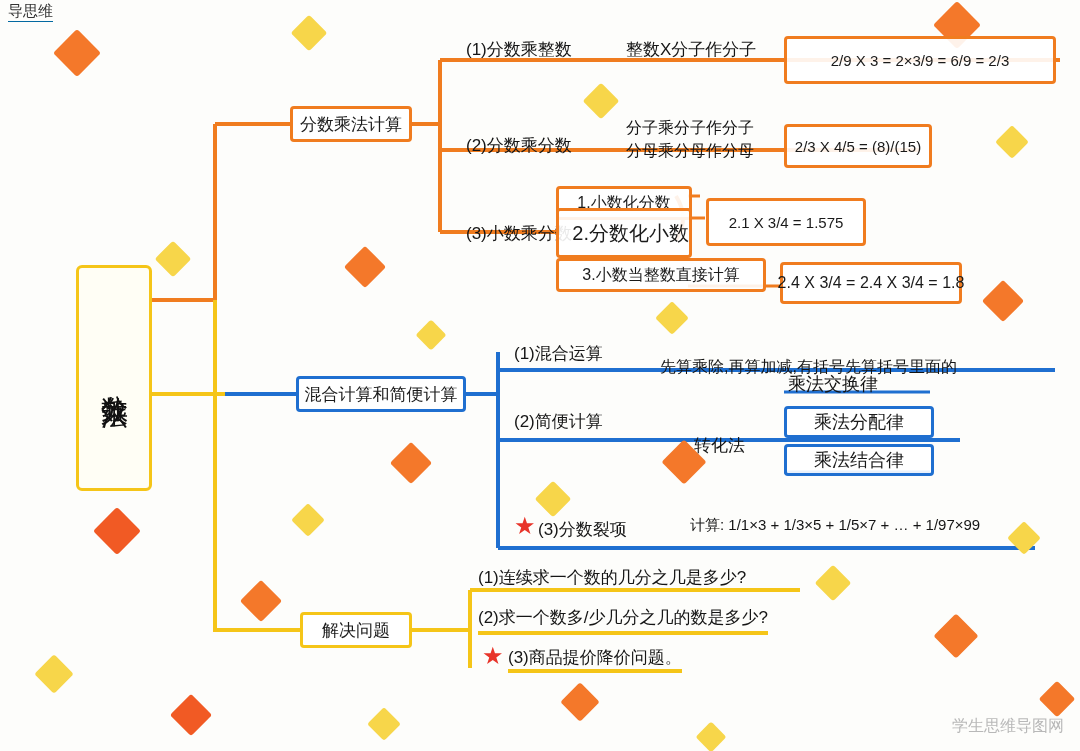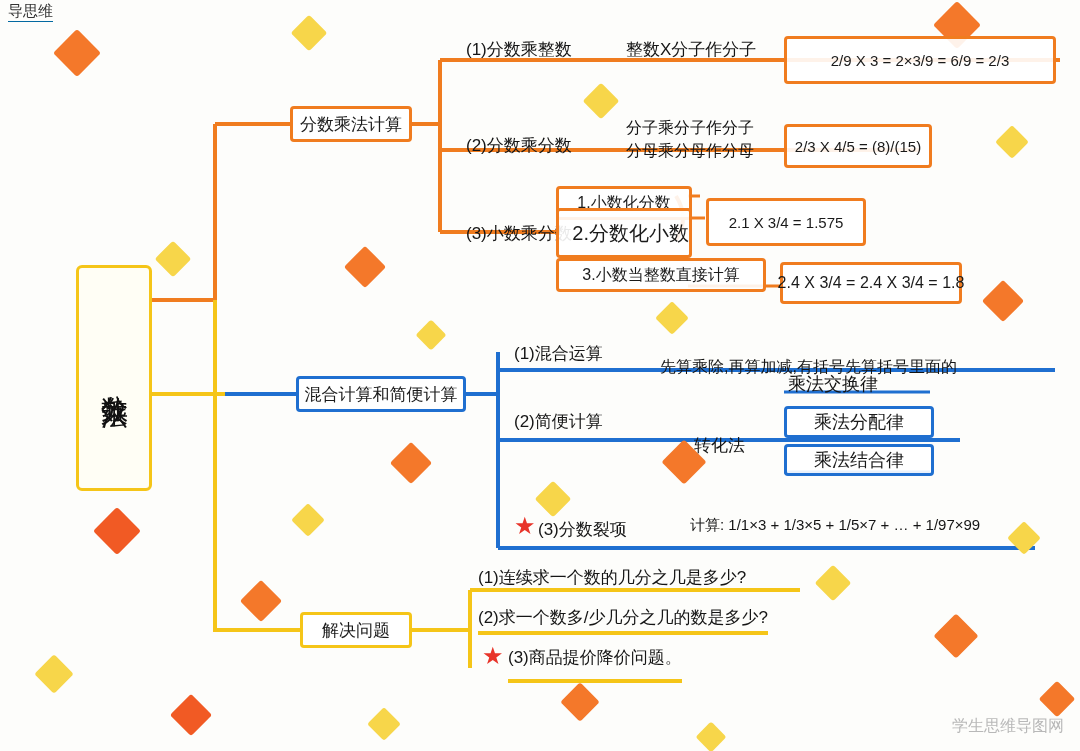--- a/index.html
+++ b/index.html
@@ -231,16 +231,16 @@
   <div class="plain" style="left:538px; top:518px; font-size:17px;">(3)分数裂项</div>
   <div class="plain" style="left:690px; top:516px; font-size:15px;">计算: 1/1×3 + 1/3×5 + 1/5×7 + … + 1/97×99</div>
 
   <div class="node box-yellow" style="left:300px; top:612px; width:112px; height:36px; font-size:17px;">
     <span>解决问题</span>
   </div>
 
   <div class="plain" style="left:478px; top:566px; font-size:17px;">(1)连续求一个数的几分之几是多少?</div>
   <div class="plain underline-y" style="left:478px; top:606px; font-size:17px; padding-bottom:2px;">(2)求一个数多/少几分之几的数是多少?</div>
   <div class="star" style="left:482px; top:644px;">★</div>
-  <div class="plain underline-y" style="left:508px; top:646px; font-size:17px; padding-bottom:10px;">(3)商品提价降价问题。</div>
+  <div class="plain underline-y" style="left:508px; top:646px; font-size:17px; padding-bottom:0;">(3)商品提价降价问题。</div>
 
   <div class="watermark">学生思维导图网</div>
 </div>
 
 </body></html>

